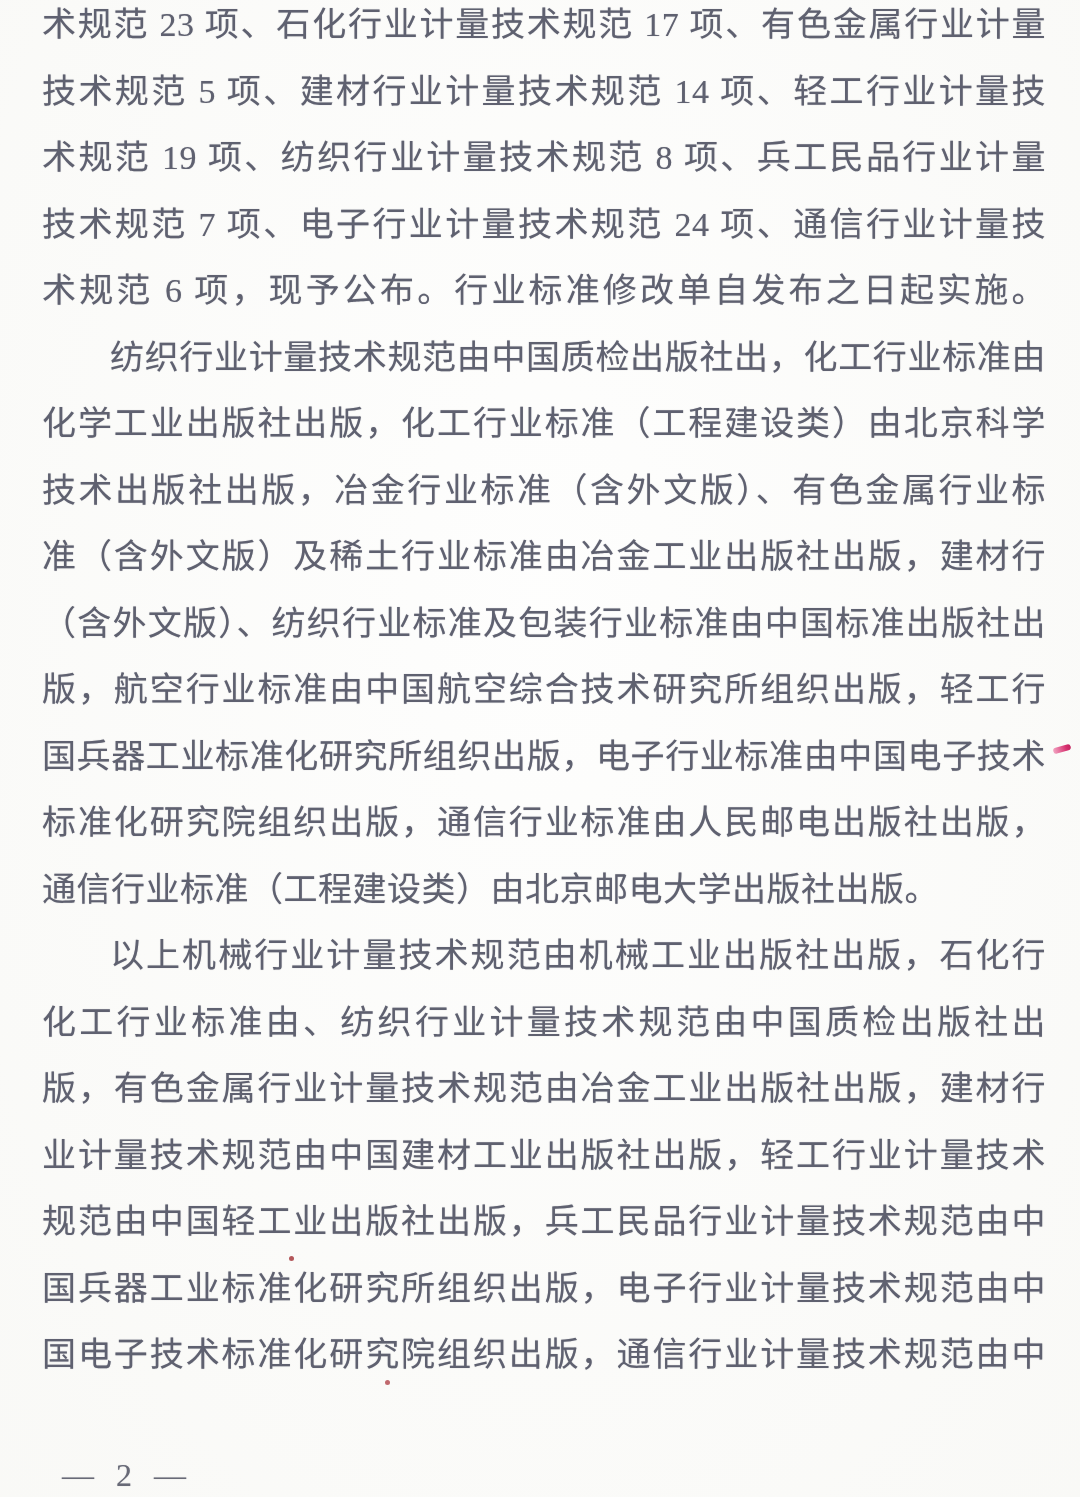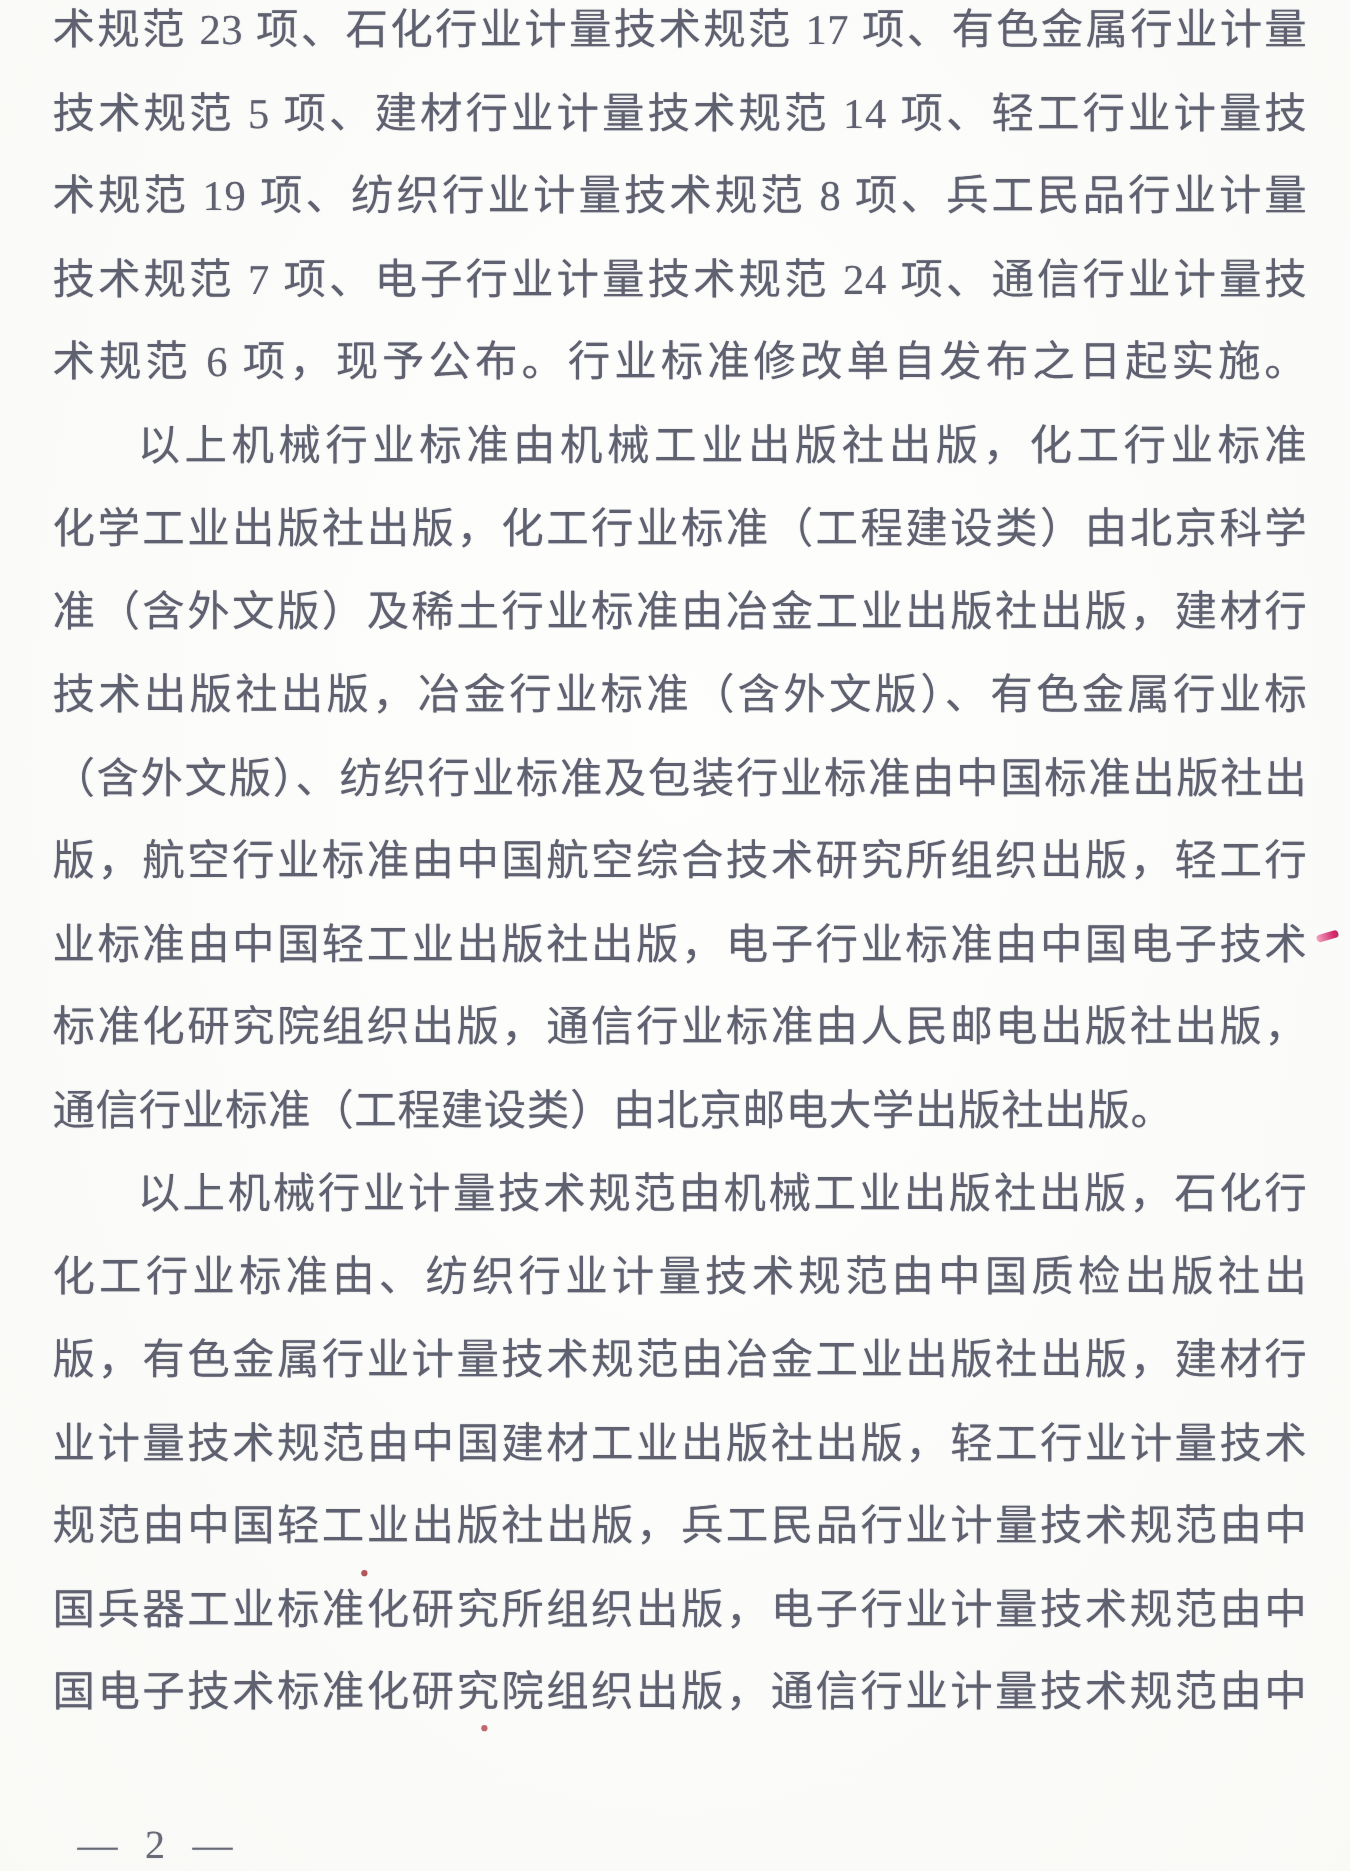--- a/index.html
+++ b/index.html
@@ -90,27 +90,27 @@
 
   <div class="doc" id="doc">
       <div class="para">
         <div class="line">术规范 23 项、石化行业计量技术规范 17 项、有色金属行业计量</div>
         <div class="line">技术规范 5 项、建材行业计量技术规范 14 项、轻工行业计量技</div>
         <div class="line">术规范 19 项、纺织行业计量技术规范 8 项、兵工民品行业计量</div>
         <div class="line">技术规范 7 项、电子行业计量技术规范 24 项、通信行业计量技</div>
         <div class="line">术规范 6 项，现予公布。行业标准修改单自发布之日起实施。</div>
       </div>
       <div class="para">
-        <div class="line indent">以上机械行业标准由机械工业出版社出版，化工行业标准</div>
+        <div class="line indent">纺织行业计量技术规范由中国质检出版社出，化工行业标准由</div>
         <div class="line">化学工业出版社出版，化工行业标准（工程建设类）由北京科学</div>
+        <div class="line">技术出版社出版，冶金行业标准（含外文版）、有色金属行业标</div>
         <div class="line">准（含外文版）及稀土行业标准由冶金工业出版社出版，建材行</div>
-        <div class="line">技术出版社出版，冶金行业标准（含外文版）、有色金属行业标</div>
         <div class="line">（含外文版）、纺织行业标准及包装行业标准由中国标准出版社出</div>
         <div class="line">版，航空行业标准由中国航空综合技术研究所组织出版，轻工行</div>
-        <div class="line">业标准由中国轻工业出版社出版，电子行业标准由中国电子技术</div>
+        <div class="line">国兵器工业标准化研究所组织出版，电子行业标准由中国电子技术</div>
         <div class="line">标准化研究院组织出版，通信行业标准由人民邮电出版社出版，</div>
         <div class="line natural">通信行业标准（工程建设类）由北京邮电大学出版社出版。</div>
       </div>
       <div class="para">
         <div class="line indent">以上机械行业计量技术规范由机械工业出版社出版，石化行</div>
         <div class="line">化工行业标准由、纺织行业计量技术规范由中国质检出版社出</div>
         <div class="line">版，有色金属行业计量技术规范由冶金工业出版社出版，建材行</div>
         <div class="line">业计量技术规范由中国建材工业出版社出版，轻工行业计量技术</div>
         <div class="line">规范由中国轻工业出版社出版，兵工民品行业计量技术规范由中</div>
         <div class="line">国兵器工业标准化研究所组织出版，电子行业计量技术规范由中</div>

